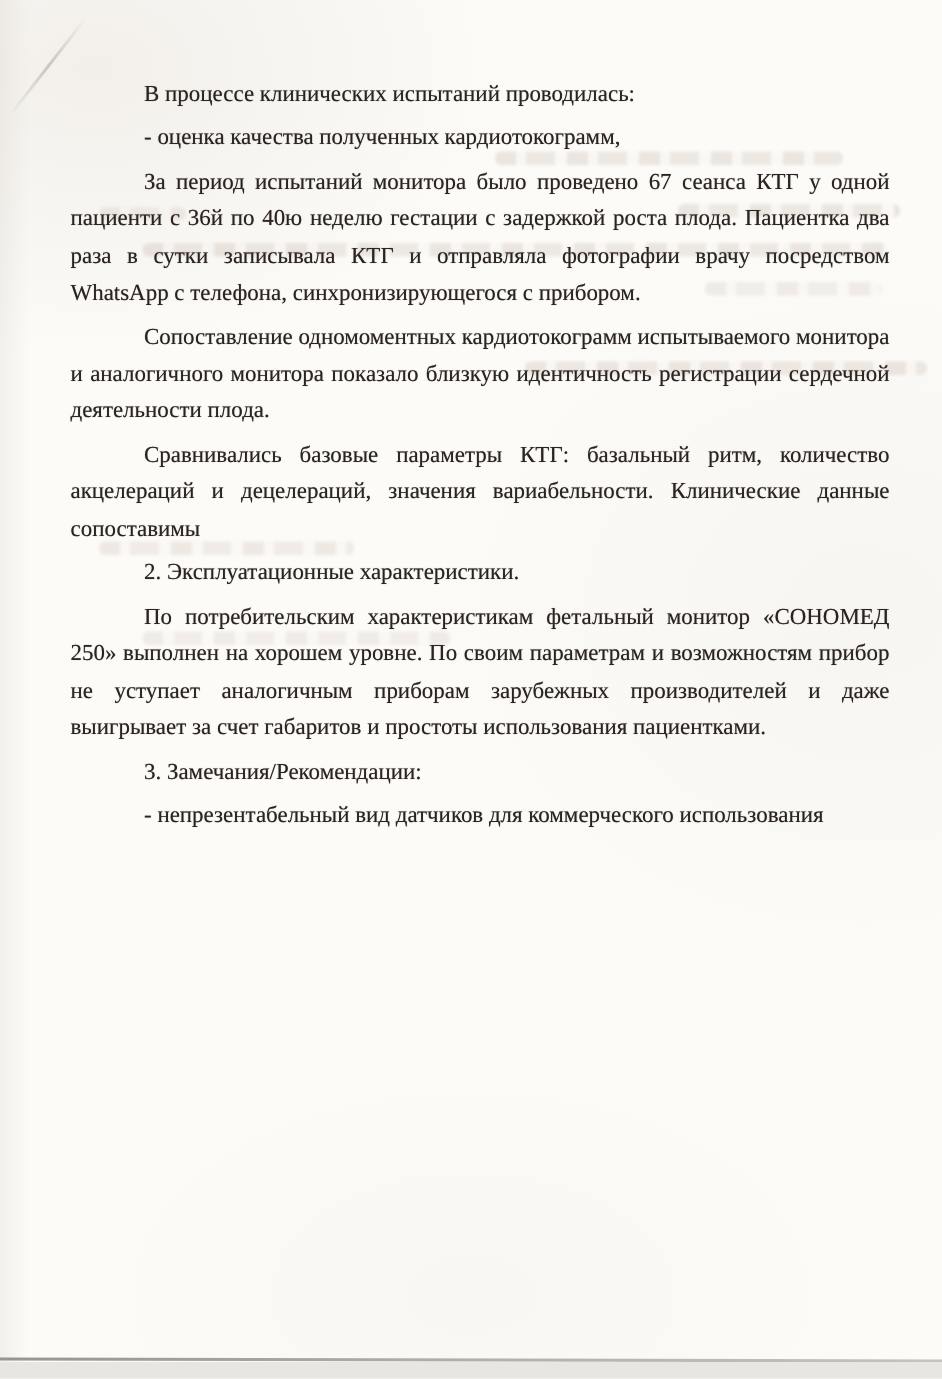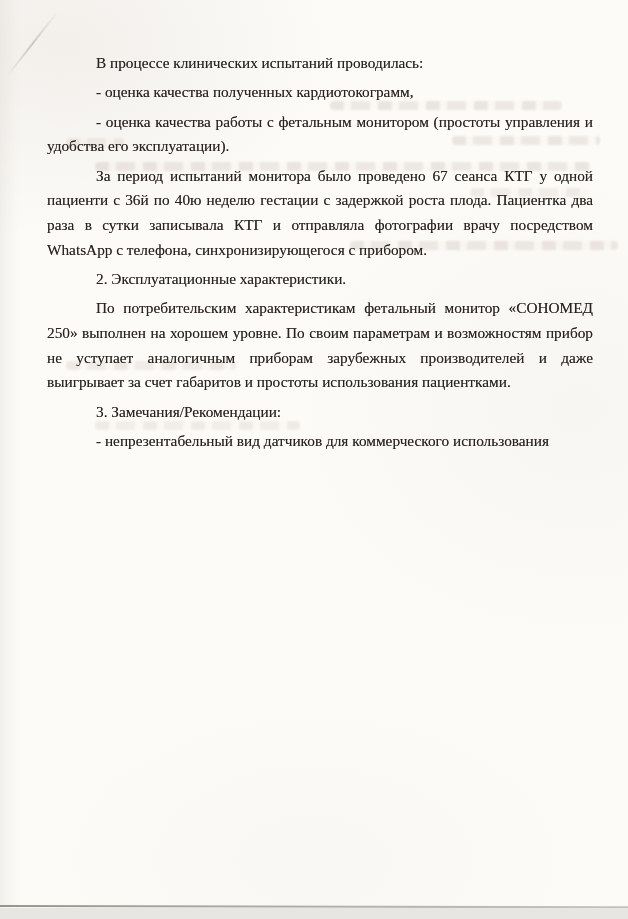--- a/index.html
+++ b/index.html
@@ -78,22 +78,23 @@
   <div class="ghost g5"></div>
   <div class="ghost g6"></div>
   <div class="ghost g7"></div>
   <div class="ghost g8"></div>
 
   <div class="crease"></div>
 
   <div class="content">
     <p>В процессе клинических испытаний проводилась:</p>
     <p>- оценка качества полученных кардиотокограмм,</p>
-    <p>- оценка качества работы с фетальным монитором (простоты управления и удобства его эксплуатации).</p>
     <p>За период испытаний монитора было проведено 67 сеанса КТГ у одной пациенти с 36й по 40ю неделю гестации с задержкой роста плода. Пациентка два раза в сутки записывала КТГ и отправляла фотографии врачу посредством WhatsApp с телефона, синхронизирующегося с прибором.</p>
+    <p>Сопоставление одномоментных кардиотокограмм испытываемого монитора и аналогичного монитора показало близкую идентичность регистрации сердечной деятельности плода.</p>
+    <p>Сравнивались базовые параметры КТГ: базальный ритм, количество акцелераций и децелераций, значения вариабельности. Клинические данные сопоставимы</p>
     <p>2. Эксплуатационные характеристики.</p>
     <p>По потребительским характеристикам фетальный монитор «СОНОМЕД 250» выполнен на хорошем уровне. По своим параметрам и возможностям прибор не уступает аналогичным приборам зарубежных производителей и даже выигрывает за счет габаритов и простоты использования пациентками.</p>
     <p>3. Замечания/Рекомендации:</p>
     <p>- непрезентабельный вид датчиков для коммерческого использования</p>
   </div>
 
   <div class="scan-bottom-line"></div>
   <div class="scan-bottom-wedge"></div>
 </div>
 

